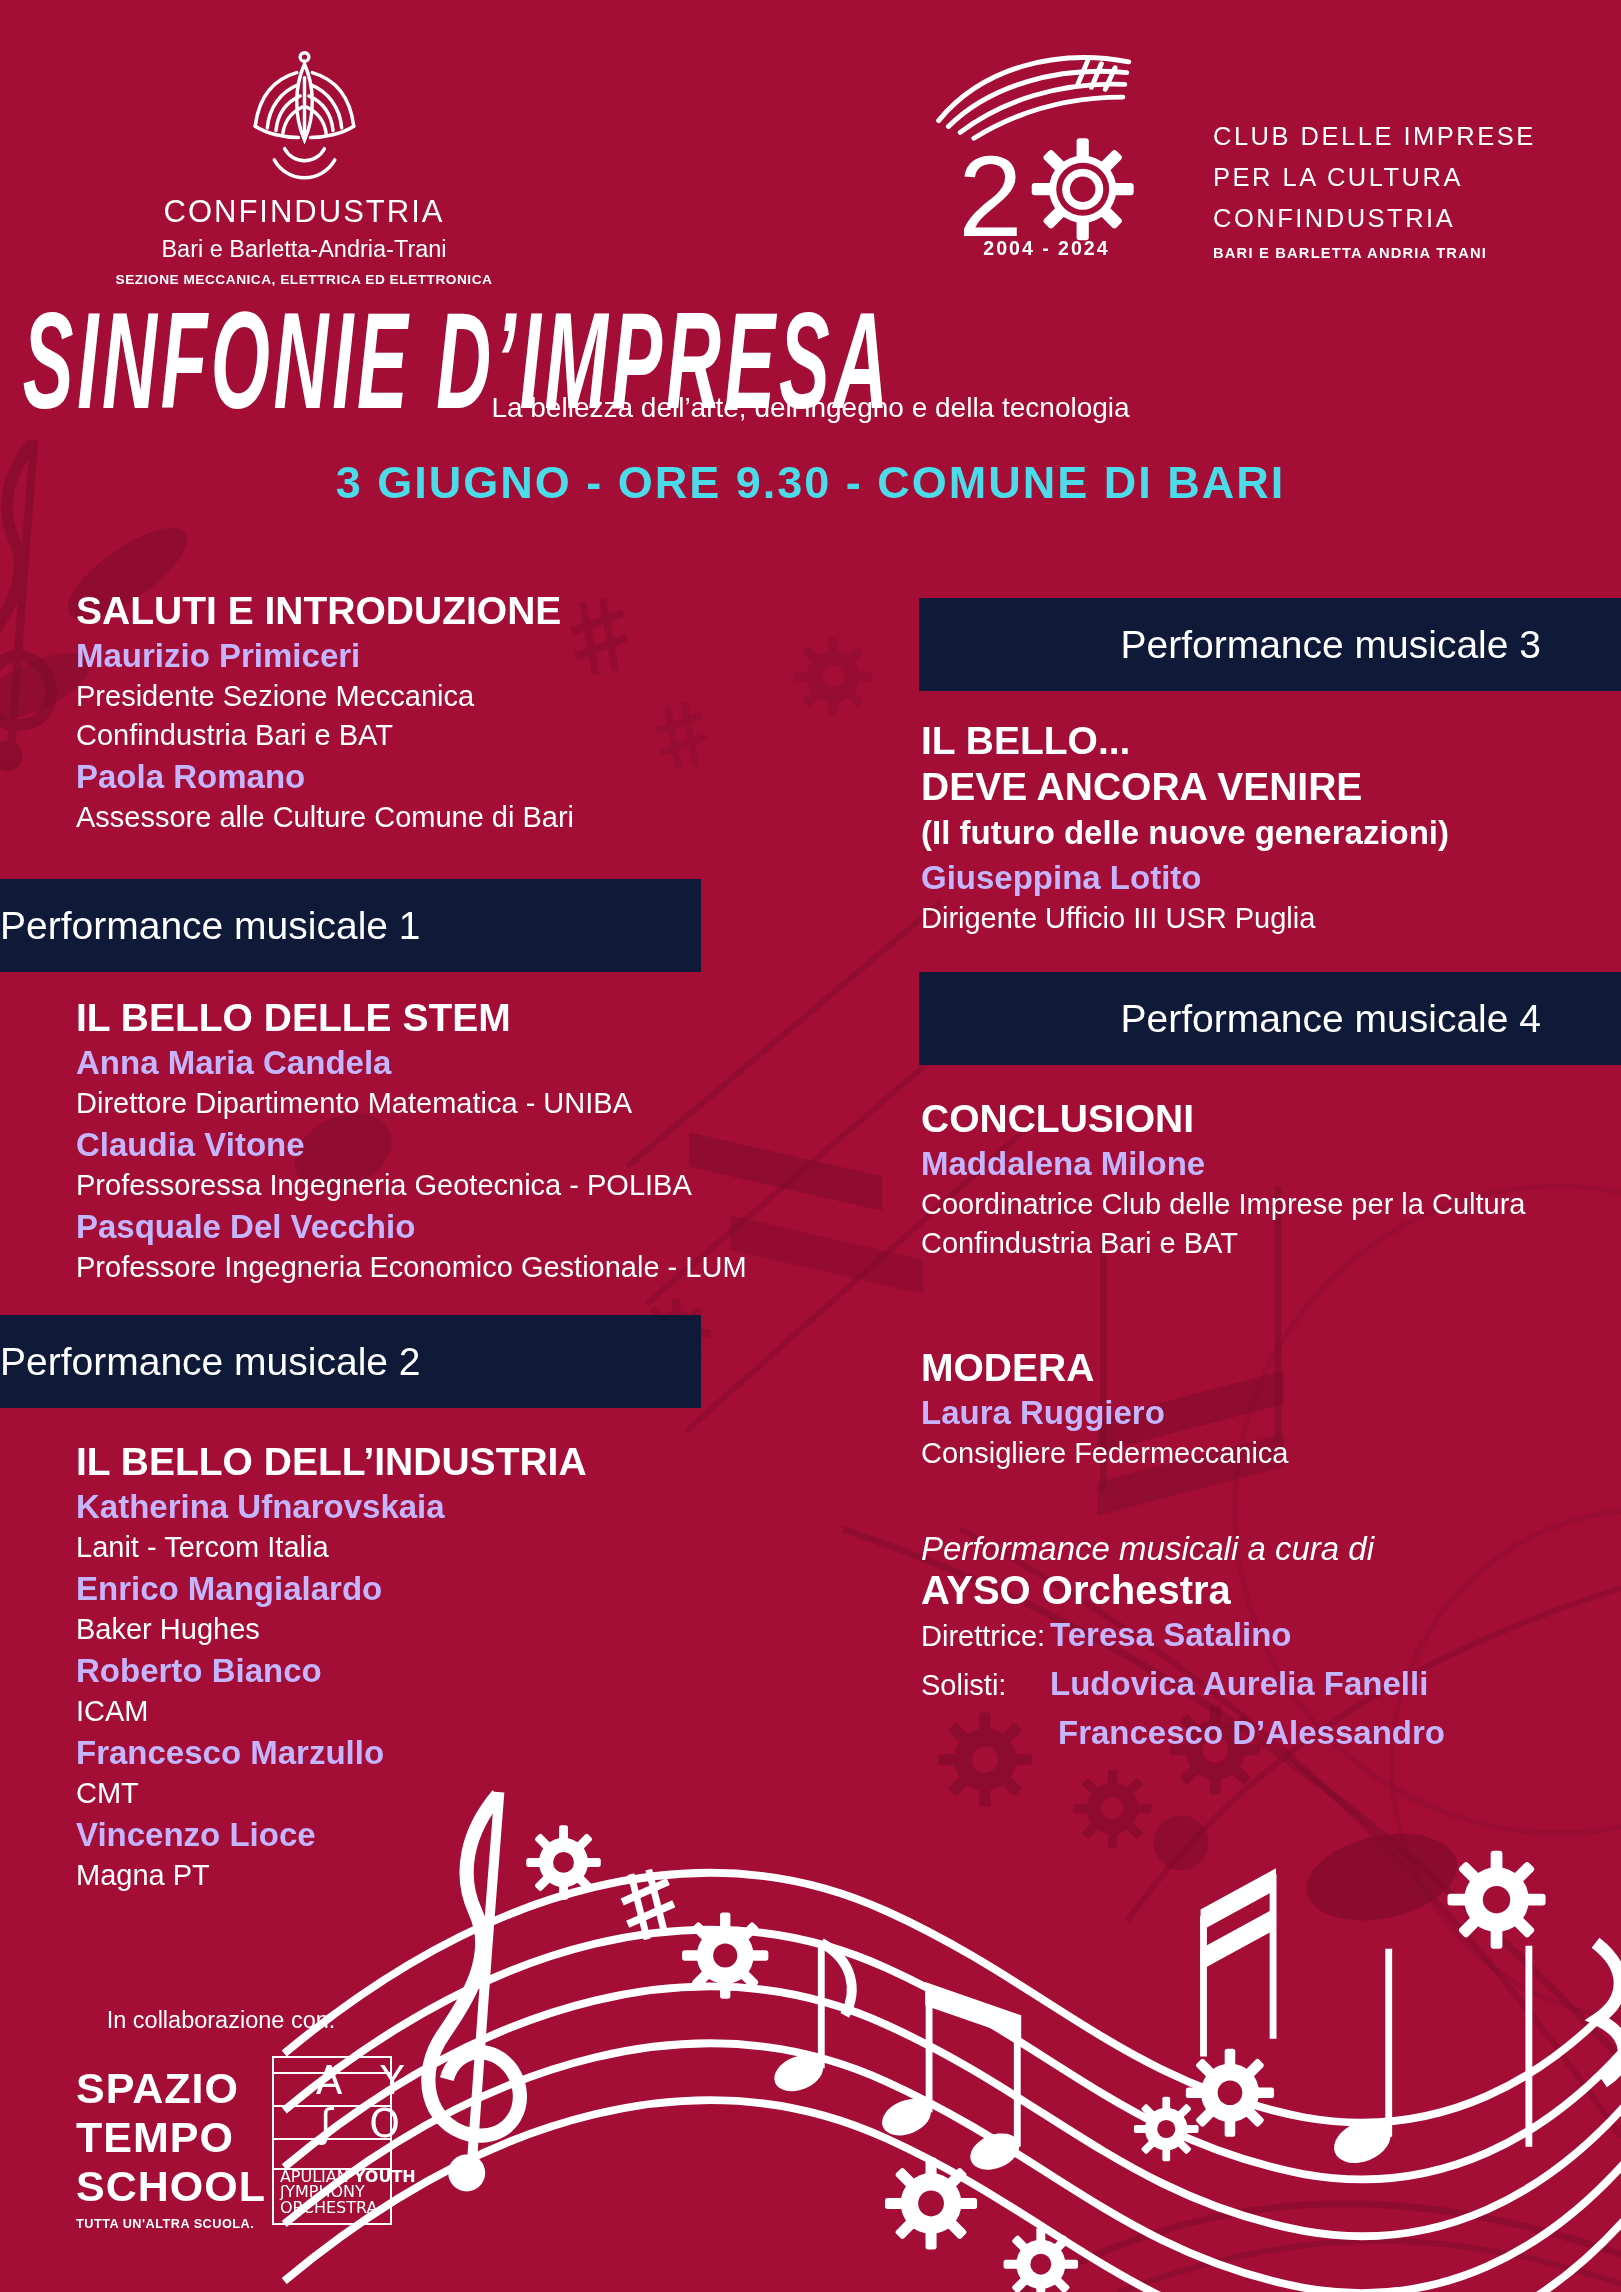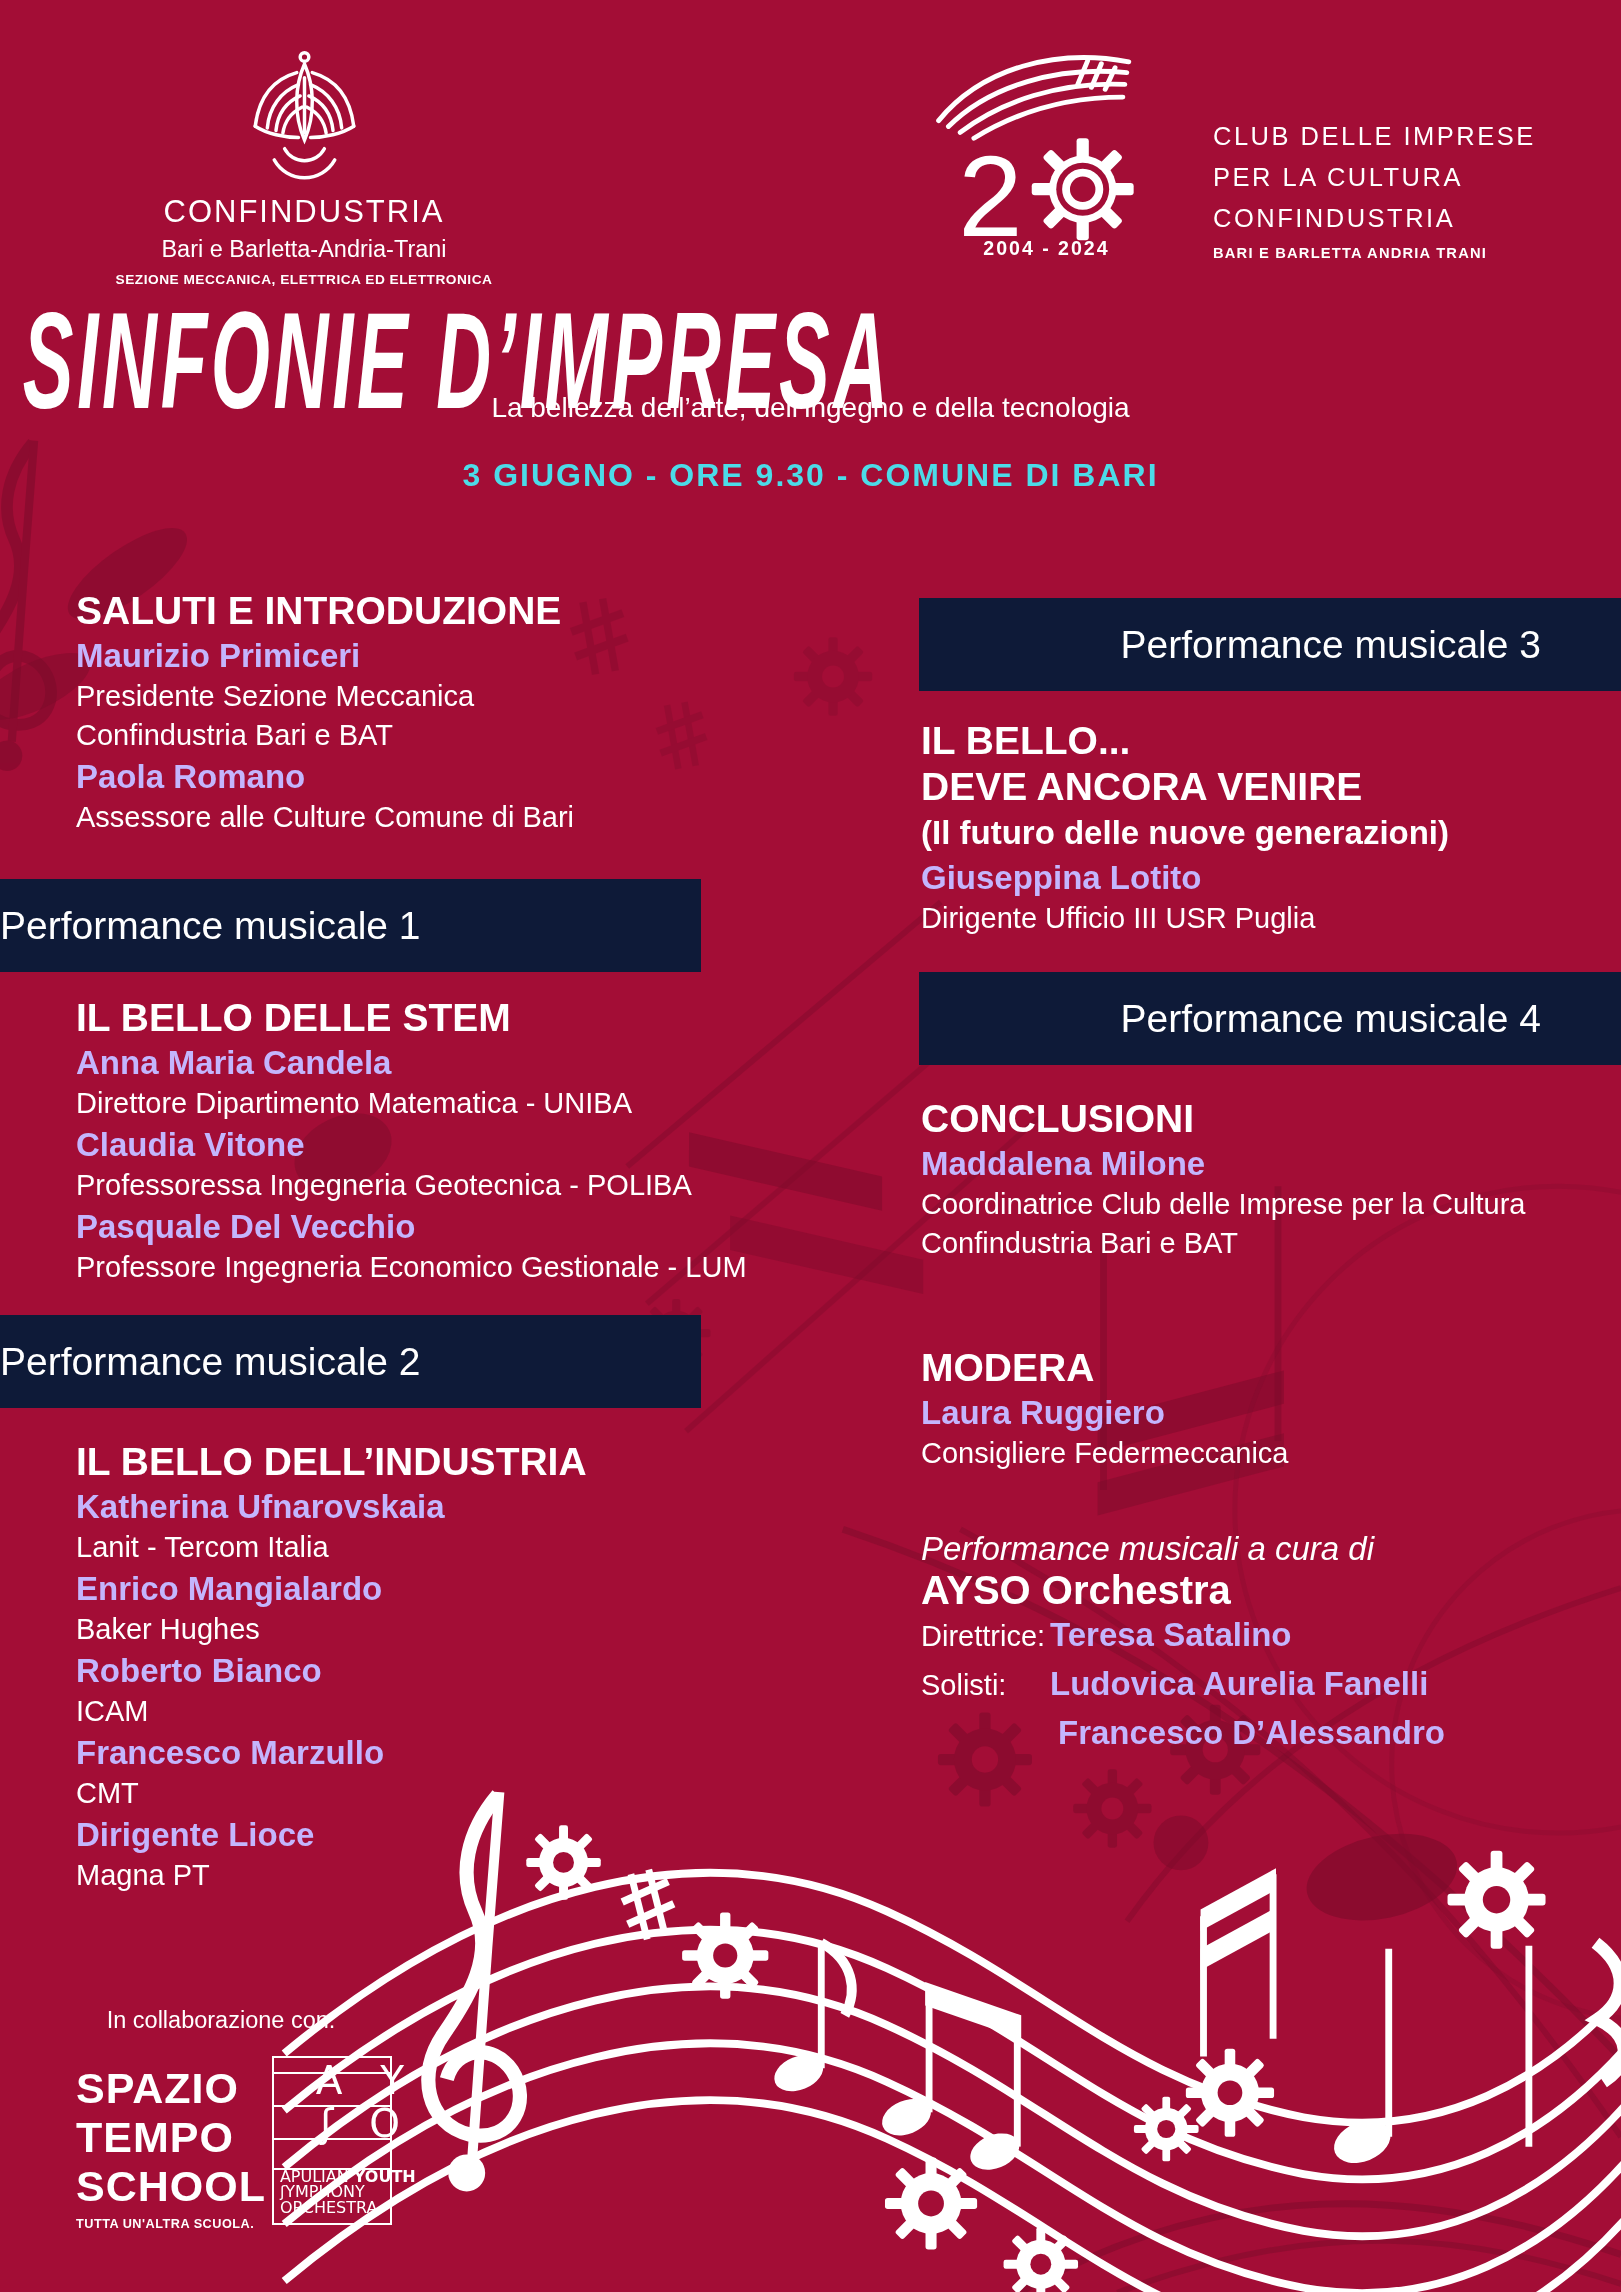--- a/index.html
+++ b/index.html
@@ -20,21 +20,21 @@
 
   .logo-right-text{left:1213px;top:116px;}
   .lr-line{font-size:25.5px;letter-spacing:2.5px;font-weight:400;line-height:41px;white-space:nowrap;}
   .lr-small{font-size:14.7px;font-weight:700;letter-spacing:1.2px;margin-top:5.9px;white-space:nowrap;}
 
   
   .title-wrap{left:0;top:282px;width:1297px;text-align:left;height:118px;font-style:italic;}
   .title-text{display:inline-block;font-size:80px;font-weight:700;letter-spacing:3.9px;
     transform:scale(0.95,1.72);transform-origin:center top;white-space:nowrap;}
   .subtitle{left:0;top:392px;width:1621px;text-align:center;font-size:28px;font-weight:400;}
-  .event-info{left:0;top:457px;width:1621px;text-align:center;font-size:32px;font-weight:700;
+  .event-info{left:0;top:457px;width:1621px;text-align:center;font-size:45px;font-weight:700;
     letter-spacing:2px;color:#4cdbe8;}
 
   
   .banner{background:#0e1a38;height:93px;display:flex;align-items:center;
     font-size:39px;font-weight:400;color:#fff;white-space:nowrap;}
   .banner.left{left:0;width:701px;box-sizing:border-box;}
   .banner.right{left:919px;width:702px;justify-content:flex-end;padding-right:80px;box-sizing:border-box;}
 
   
   .sec{white-space:nowrap;}
@@ -262,21 +262,21 @@
   <section class="abs sec" style="left:76px;top:1439px;">
     <div class="heading">IL BELLO DELL’INDUSTRIA</div>
     <div class="name">Katherina Ufnarovskaia</div>
     <div class="role">Lanit - Tercom Italia</div>
     <div class="name">Enrico Mangialardo</div>
     <div class="role">Baker Hughes</div>
     <div class="name">Roberto Bianco</div>
     <div class="role">ICAM</div>
     <div class="name">Francesco Marzullo</div>
     <div class="role">CMT</div>
-    <div class="name">Dirigente Lioce</div>
+    <div class="name">Vincenzo Lioce</div>
     <div class="role">Magna PT</div>
   </section>
 
   <div class="abs banner right" style="top:598px;">
     <span>Performance musicale 3</span>
   </div>
 
   <section class="abs sec" style="left:921px;top:718px;">
     <div class="heading">IL BELLO...</div>
     <div class="heading">DEVE ANCORA VENIRE</div>

